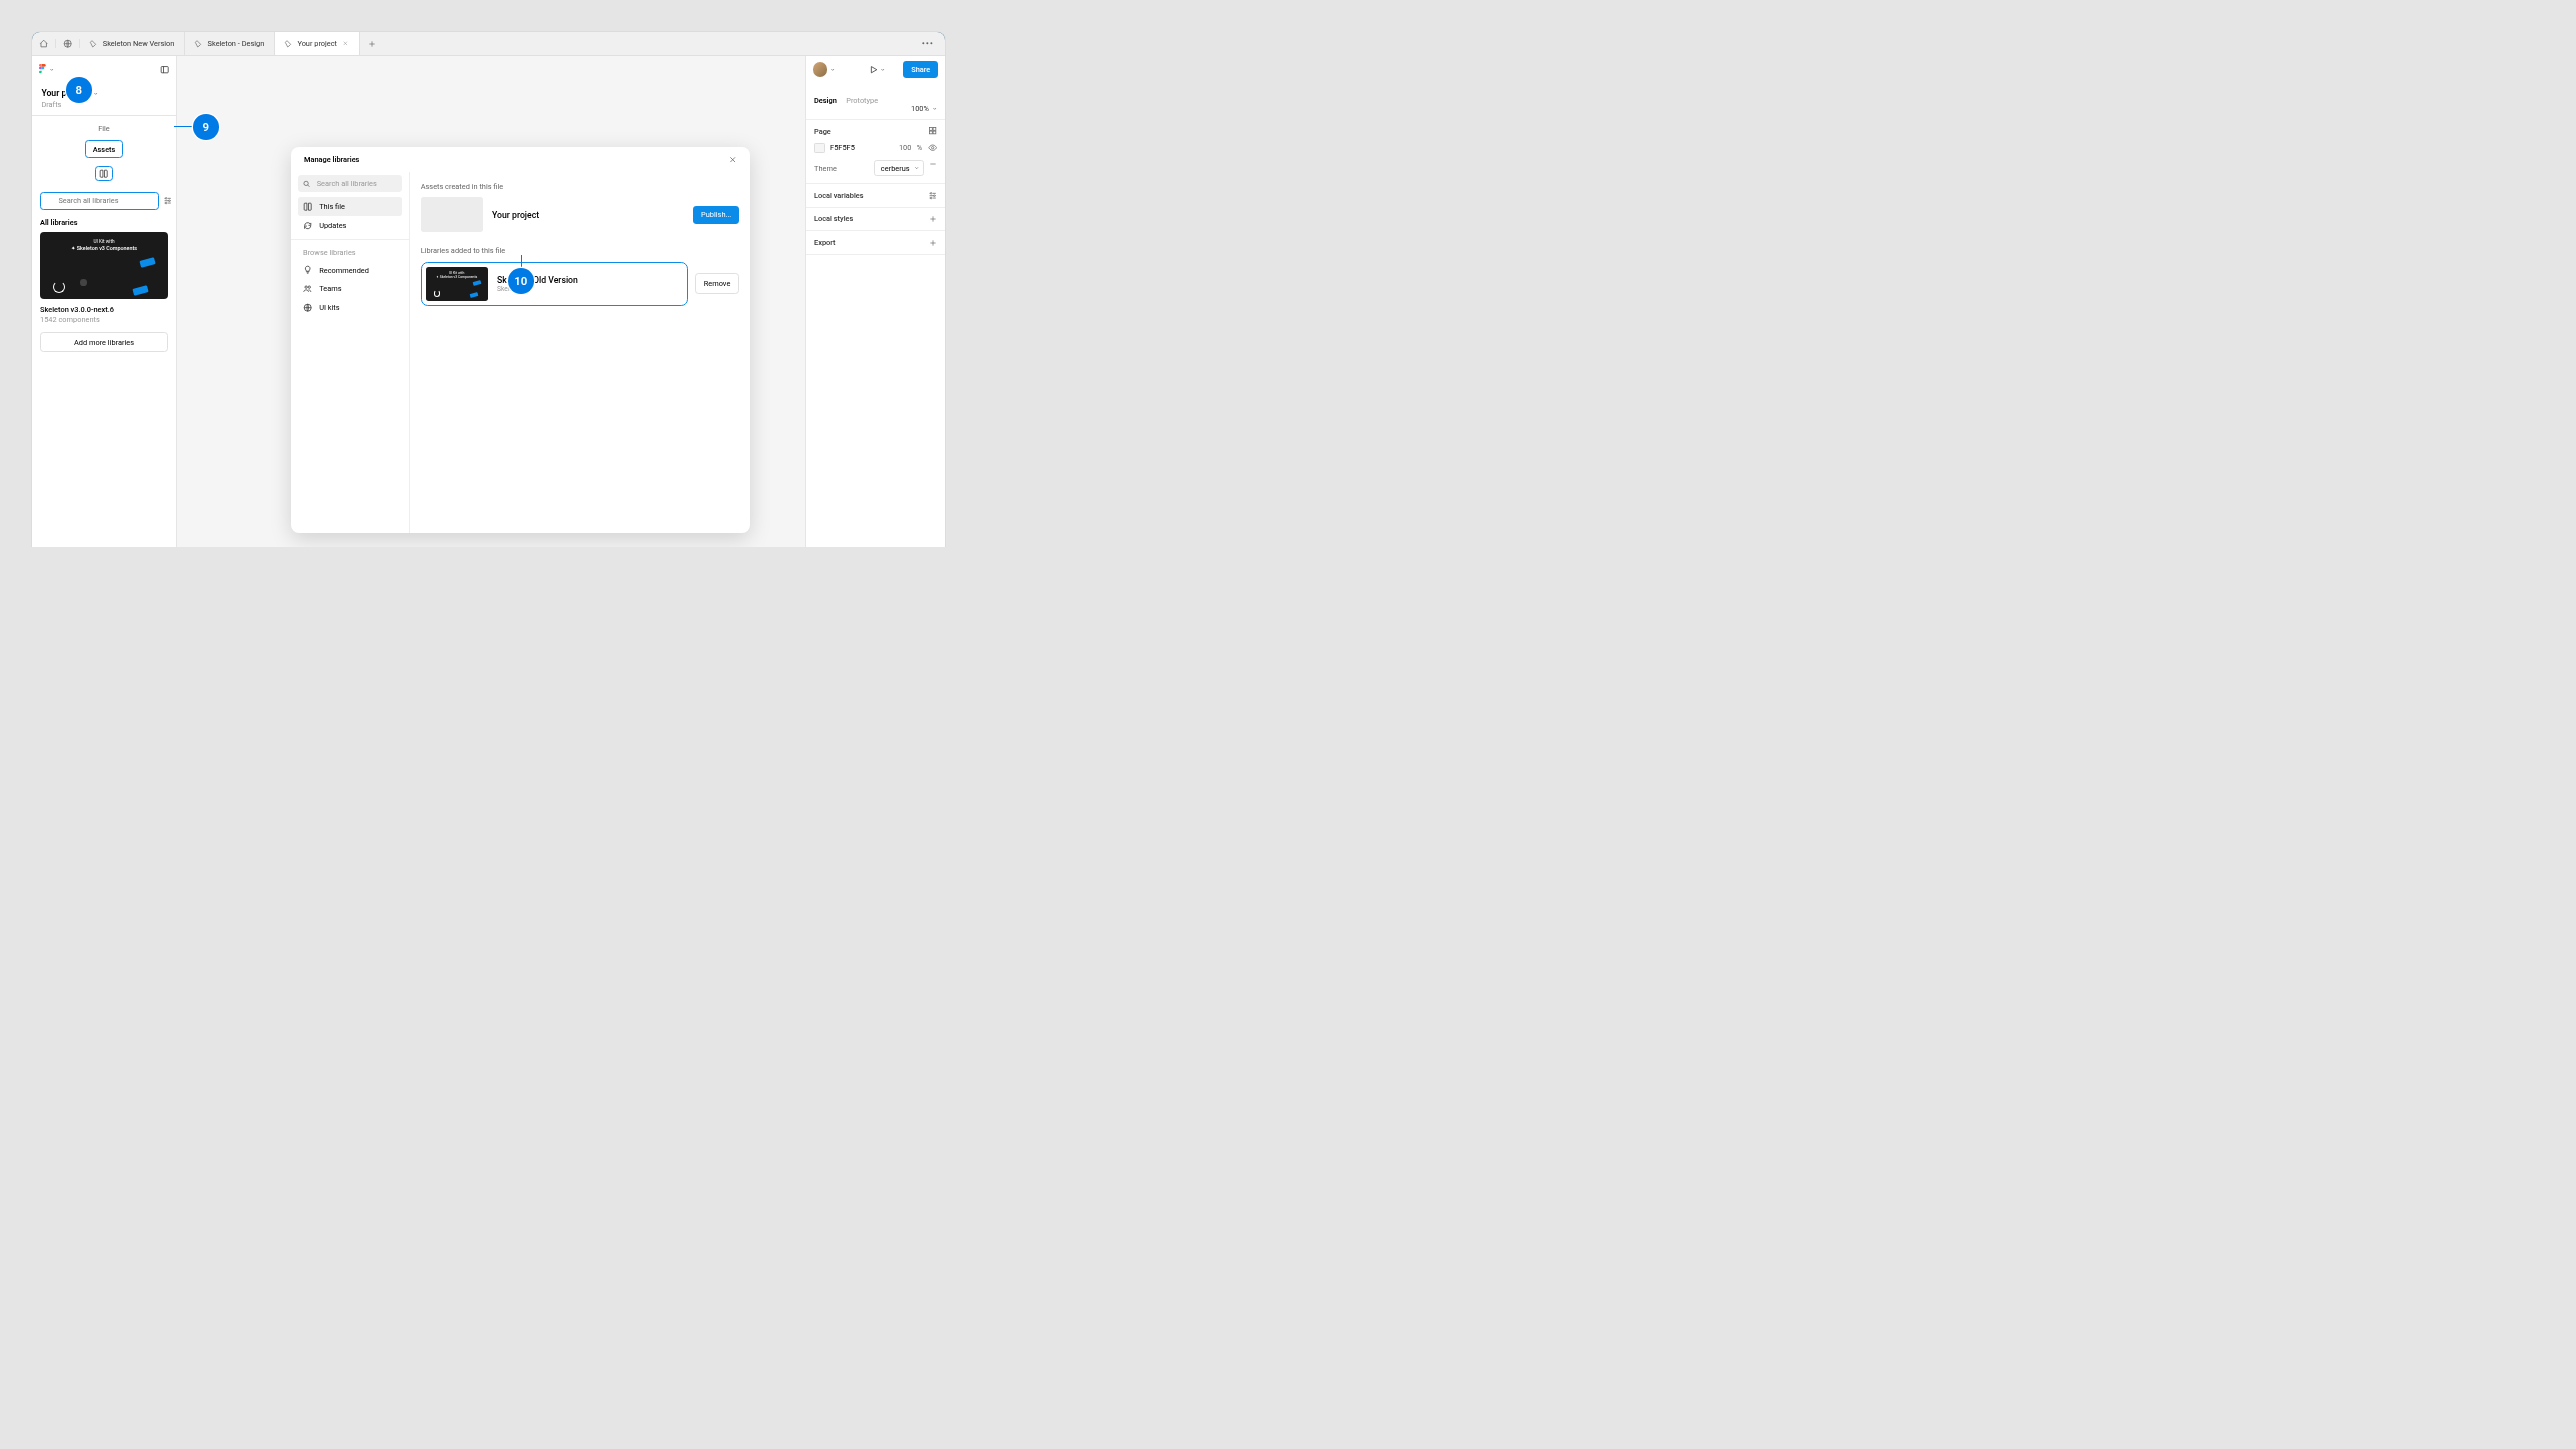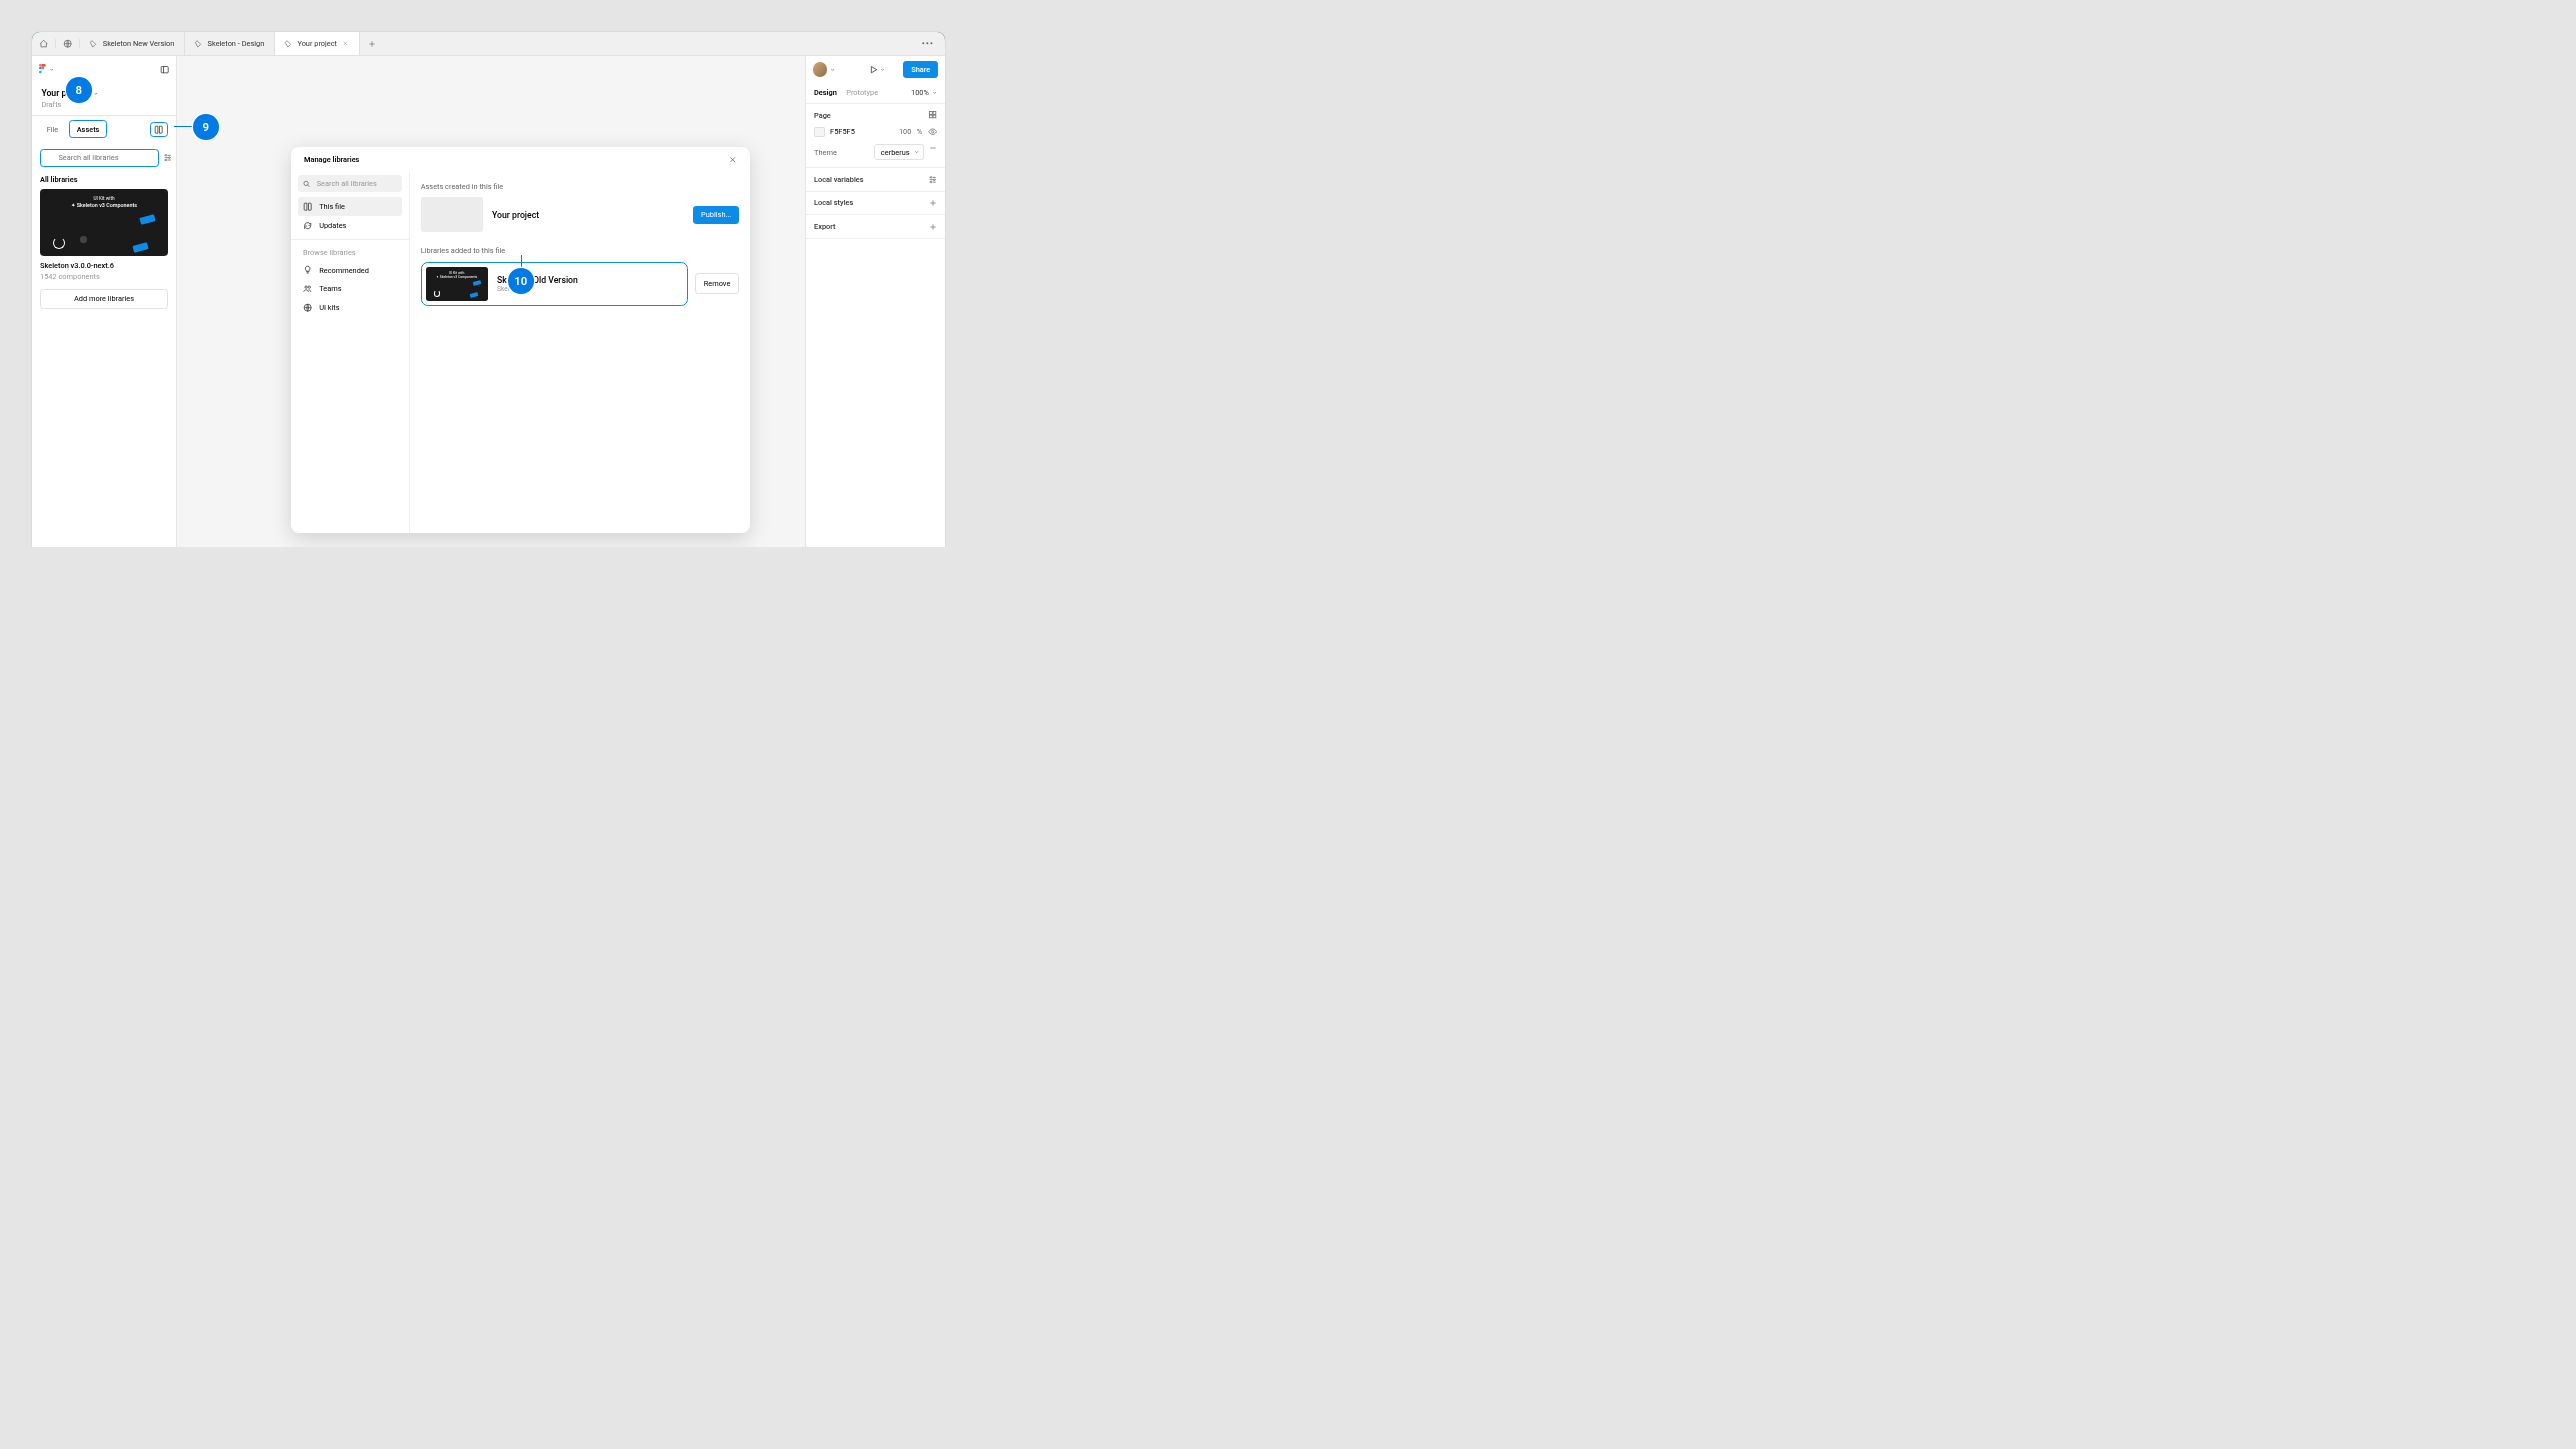--- a/index.html
+++ b/index.html
@@ -21,21 +21,21 @@
 
 .left-panel { width: 145px; background: #fff; border-right: 0.7px solid #e5e5e5; display: flex; flex-direction: column; }
 .left-header { height: 27px; display: flex; align-items: center; justify-content: space-between; padding: 0 6.7px; }
 .figma-menu { display: flex; align-items: center; gap: 2.7px; cursor: pointer; }
 .panel-toggle { color: #333; cursor: pointer; }
 
 .project-row { padding: 5.4px 9.4px 1.3px; display: flex; align-items: center; gap: 4px; }
 .project-name { font-size: 8.7px; font-weight: 600; }
 .project-sub { font-size: 7.4px; color: #999; padding: 0 9.4px 6.7px; }
 
-.tabs-row { display: flex; align-items: center; gap: 4px; padding: 4px 8px; border-top: 0.7px solid #e5e5e5; }
+.tabs-row { display: flex; align-items: center; gap: 4px; padding: 4px 8px; border-top: 0.7px solid #e5e5e5; flex-direction: column; }
 .mini-tab { font-size: 7.4px; color: #666; padding: 3.4px 6.7px; border-radius: 3.4px; cursor: pointer; }
 .mini-tab.active { border: 1.3px solid #0c8ce9; color: #000; font-weight: 500; }
 .spacer { flex: 1; }
 .lib-icon-btn { border: 1.3px solid #0c8ce9; border-radius: 3.4px; padding: 2px 3.4px; color: #333; cursor: pointer; }
 
 .scroll-area { padding: 6.7px 8px; }
 .search-wrap { display: flex; gap: 4px; align-items: center; margin-bottom: 8px; }
 .search-input { flex: 1; border: 0.7px solid #0c8ce9; border-radius: 3.4px; padding: 3.4px 5.4px 3.4px 17.4px; font-size: 7.4px; background: #fff; position: relative; }
 .search-box-wrap { position: relative; flex: 1; }
 .search-icon-sm { position: absolute; left: 4.7px; top: 50%; transform: translateY(-50%); color: #666; }
@@ -55,21 +55,21 @@
 .rp-header { height: 27px; display: flex; align-items: center; justify-content: space-between; padding: 0 6.7px; }
 .avatar { width: 14.8px; height: 14.8px; border-radius: 50%; background: linear-gradient(135deg,#d4a574,#8b6f47); }
 .avatar-wrap { display: flex; align-items: center; gap: 2.7px; cursor: pointer; }
 .rp-header-right { display: flex; align-items: center; gap: 15px; }
 .play-btn { display: flex; align-items: center; gap: 1.3px; padding: 2.7px; cursor: pointer; color: #333; }
 .share-btn { background: #0c8ce9; color: #fff; border: none; border-radius: 3.4px; padding: 4px 8px; font-size: 7.4px; font-weight: 500; cursor: pointer; }
 
 .rp-tabs { display: flex; align-items: center; padding: 5.4px 8px; gap: 9.4px; font-size: 7.4px; border-bottom: 0.7px solid #eee; }
 .rp-tab { color: #999; cursor: pointer; }
 .rp-tab.active { color: #000; font-weight: 600; }
-.zoom { margin-left: auto; display: flex; align-items: center; gap: 2.7px; color: #333; }
+.zoom { margin-left: auto; display: flex; align-items: center; gap: 2.7px; color: #333; margin-top: 16px; }
 
 .rp-section { padding: 6.7px 8px; border-bottom: 0.7px solid #eee; }
 .rp-row { display: flex; align-items: flex-end; justify-content: space-between; font-size: 7.4px; }
 .rp-label { color: #333; font-weight: 500; }
 .rp-icon-btn { color: #666; cursor: pointer; }
 .color-row { display: flex; align-items: center; gap: 5.4px; margin-top: 6.7px; }
 .color-swatch { width: 10.7px; height: 10.7px; border: 0.7px solid #ddd; border-radius: 1.3px; background: #f5f5f5; }
 .color-hex { font-size: 7.4px; flex: 1; }
 .color-pct { font-size: 7.4px; color: #666; }
 .theme-row { display: flex; align-items: center; justify-content: space-between; margin-top: 6.7px; font-size: 7.4px; }

